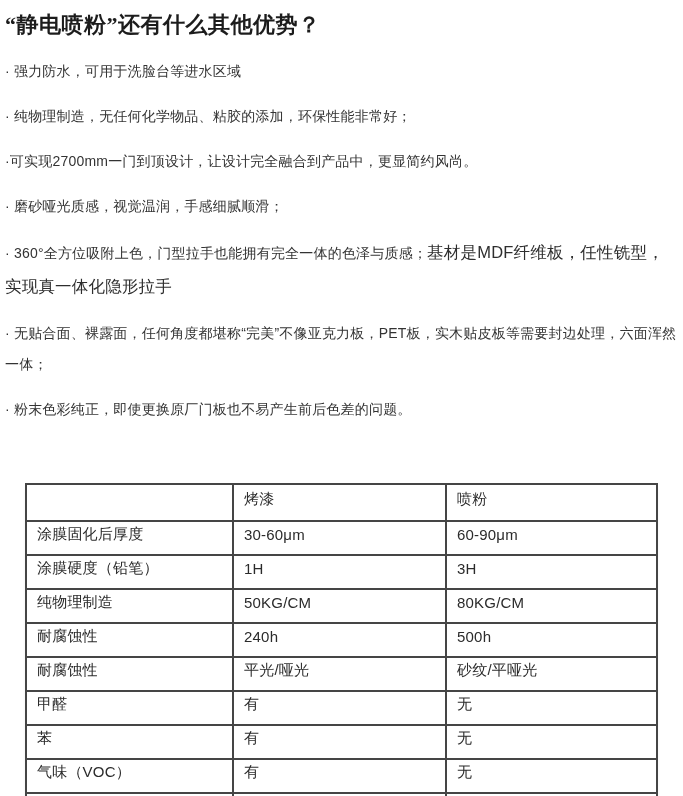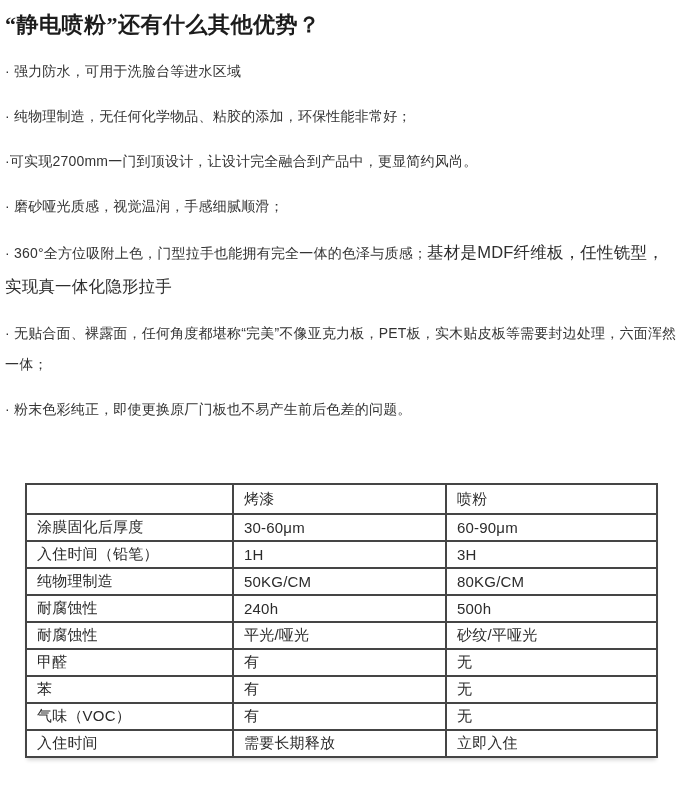--- a/index.html
+++ b/index.html
@@ -53,21 +53,21 @@
     font-size: 15px;
     color: #2b2b2b;
     box-shadow: 0 4px 4px -2px rgba(0,0,0,0.18);
   }
   .compare-table th,
   .compare-table td {
     border: 2px solid #454545;
     font-weight: normal;
     text-align: left;
     vertical-align: middle;
-    padding: 1px 8px 1px 10px;
+    padding: 1px 8px 8px 10px;
     height: 23px;
     letter-spacing: 0.2px;
     overflow: hidden;
     white-space: nowrap;
   }
   .compare-table thead th {
     height: 26px;
   }
   .compare-table {
     border: 2px solid #333333;
@@ -122,21 +122,21 @@
         <th>喷粉</th>
       </tr>
     </thead>
     <tbody>
         <tr>
           <td>涂膜固化后厚度</td>
           <td>30-60μm</td>
           <td>60-90μm</td>
         </tr>
         <tr>
-          <td>入住时间（铅笔）</td>
+          <td>涂膜硬度（铅笔）</td>
           <td>1H</td>
           <td>3H</td>
         </tr>
         <tr>
           <td>纯物理制造</td>
           <td>50KG/CM</td>
           <td>80KG/CM</td>
         </tr>
         <tr>
           <td>耐腐蚀性</td>

